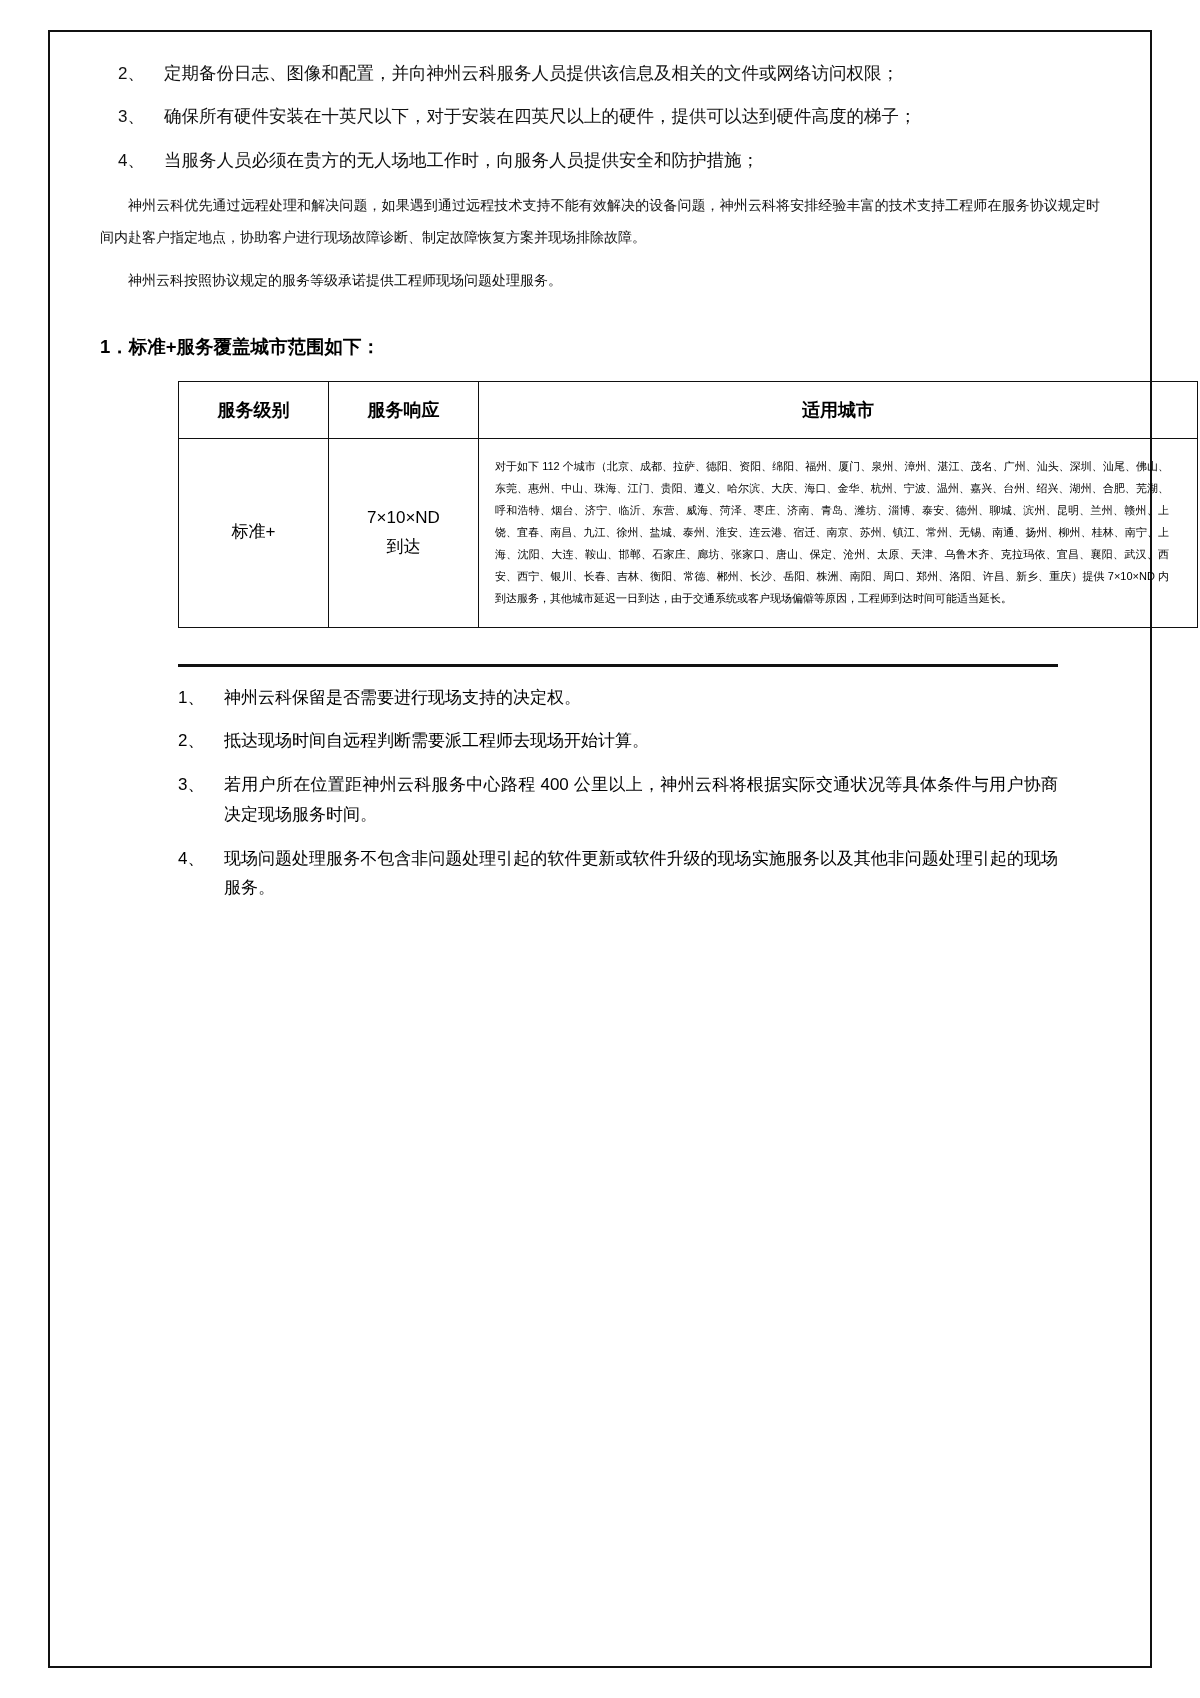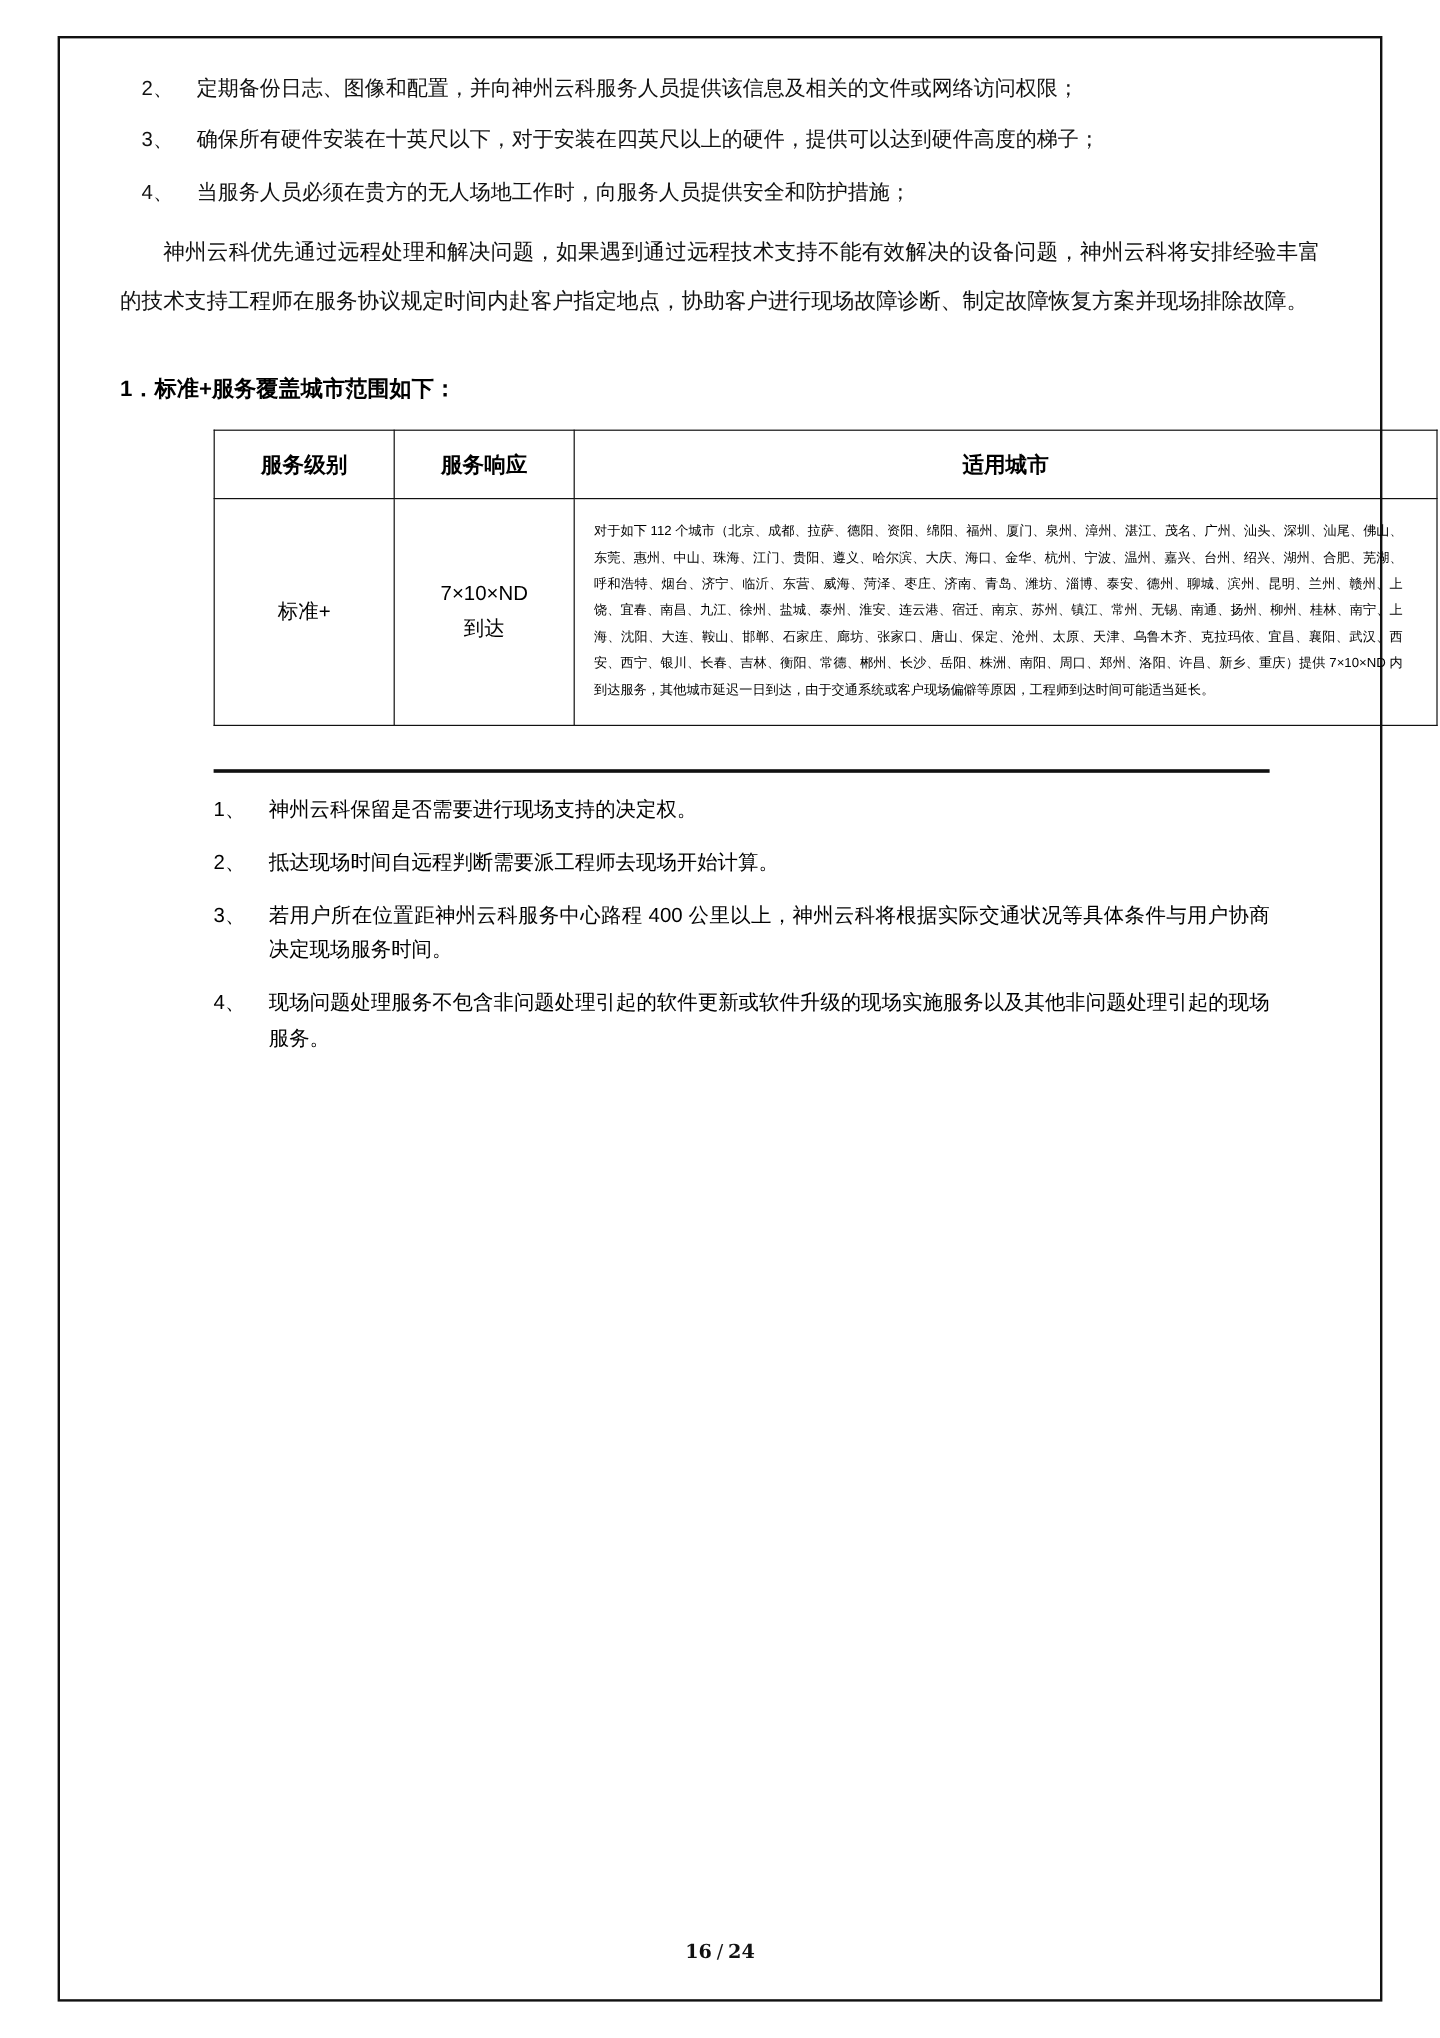--- a/index.html
+++ b/index.html
@@ -72,21 +72,21 @@
     color: #000;
     letter-spacing: 0.3px;
   }
   h2.section .secnum {
     font-weight: normal;
     font-family: "DejaVu Serif", "Liberation Serif", serif;
     font-size: 23px;
     margin-right: 10px;
   }
   p.body {
-    font-size: 18px;
+    font-size: 14px;
     line-height: 2.25;
     margin: 0 0 10px 0;
     text-align: justify;
     color: #111;
   }
   p.body.indent {
     text-indent: 2em;
   }
   p.body.tight {
     line-height: 1.9;
@@ -200,20 +200,21 @@
         <span class="txt">确保所有硬件安装在十英尺以下，对于安装在四英尺以上的硬件，提供可以达到硬件高度的梯子；</span>
       </li>
       <li>
         <span class="num">4、</span>
         <span class="txt">当服务人员必须在贵方的无人场地工作时，向服务人员提供安全和防护措施；</span>
       </li>
     </ul>
 
 
     <p class="body indent">神州云科优先通过远程处理和解决问题，如果遇到通过远程技术支持不能有效解决的设备问题，神州云科将安排经验丰富的技术支持工程师在服务协议规定时间内赴客户指定地点，协助客户进行现场故障诊断、制定故障恢复方案并现场排除故障。</p>
+    <p class="body indent tight">神州云科按照协议规定的服务等级承诺提供工程师现场问题处理服务。</p>
 
     <h3 class="subhead">1．标准+服务覆盖城市范围如下：</h3>
 
     <table class="coverage">
       <colgroup>
         <col class="col-level">
         <col class="col-resp">
         <col>
       </colgroup>
       <thead>
@@ -253,16 +254,13 @@
         </li>
         <li>
           <span class="num">4、</span>
           <span class="txt">现场问题处理服务不包含非问题处理引起的软件更新或软件升级的现场实施服务以及其他非问题处理引起的现场服务。</span>
         </li>
       </ol>
     </div>
 
   </div>
 
-  <div class="footer">
-    <span>16</span><span class="sep">/</span><span>24</span>
-  </div>
 </div>
 
 </body></html>

